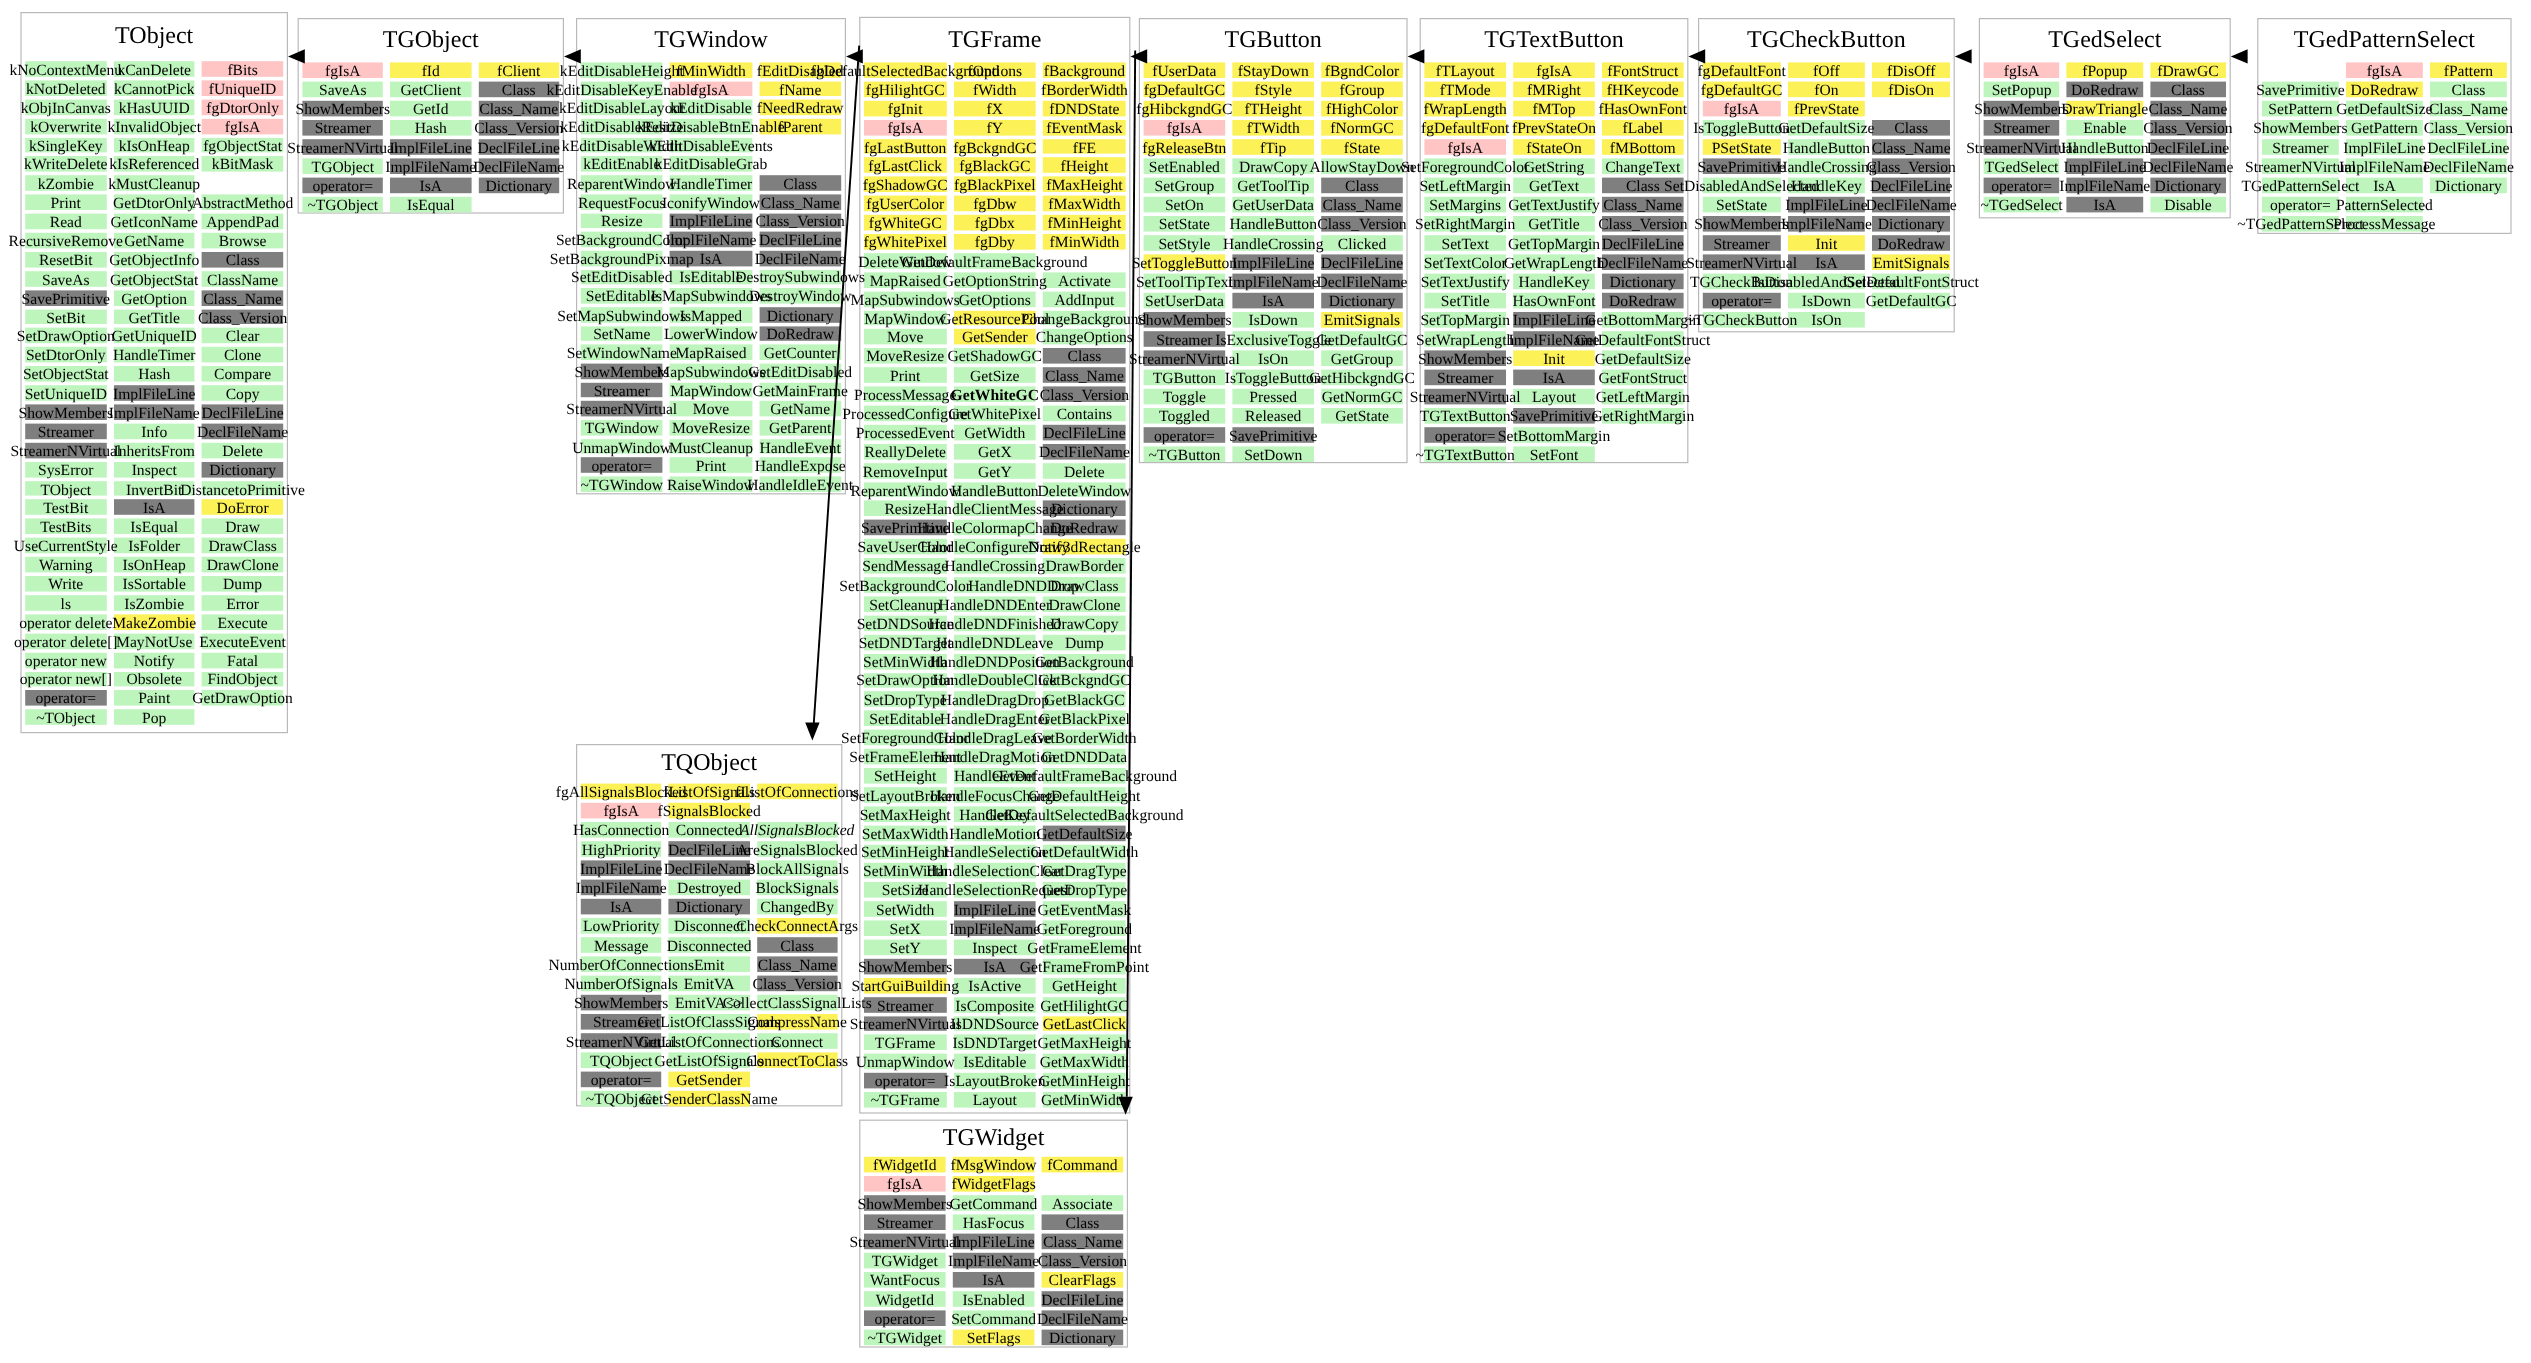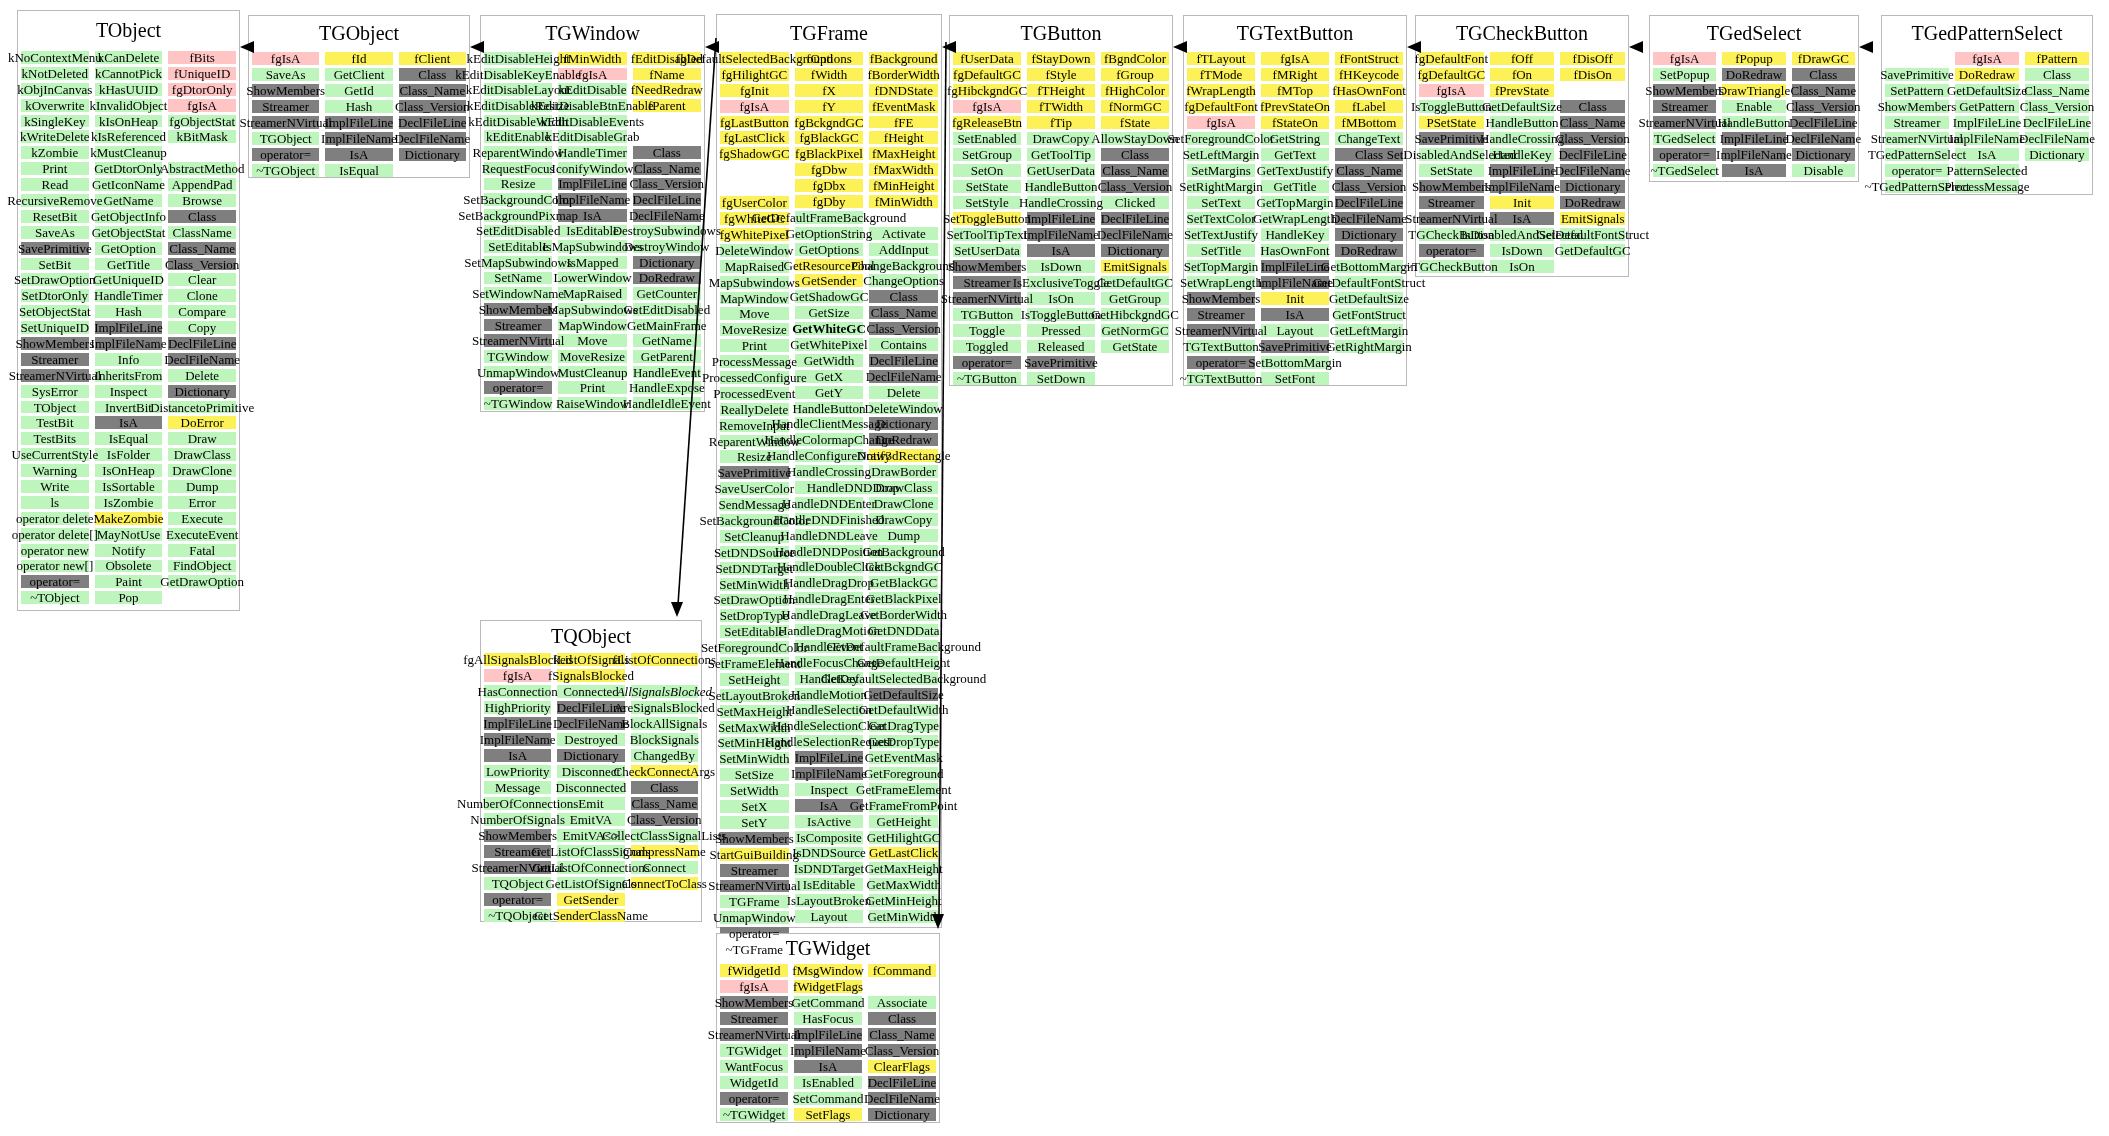--- a/index.html
+++ b/index.html
@@ -860,21 +860,21 @@
             <div class="mtx" style="font-size: 13px;">fgLastButton</div>
           </div>
           <div class="mrow" style="height: 15.9px;">
             <div class="mbg y"></div>
             <div class="mtx" style="font-size: 13px;">fgLastClick</div>
           </div>
           <div class="mrow" style="height: 15.9px;">
             <div class="mbg y"></div>
             <div class="mtx" style="font-size: 13px;">fgShadowGC</div>
           </div>
-          <div class="mrow" style="height: 15.9px; margin-top: 33px;">
+          <div class="mrow" style="height: 15.9px;">
             <div class="mbg y"></div>
             <div class="mtx" style="font-size: 13px;">fgUserColor</div>
           </div>
           <div class="mrow" style="height: 15.9px;">
             <div class="mbg y"></div>
             <div class="mtx" style="font-size: 13px;">fgWhiteGC</div>
           </div>
           <div class="mrow" style="height: 15.9px;">
             <div class="mbg y"></div>
             <div class="mtx" style="font-size: 13px;">fgWhitePixel</div>

